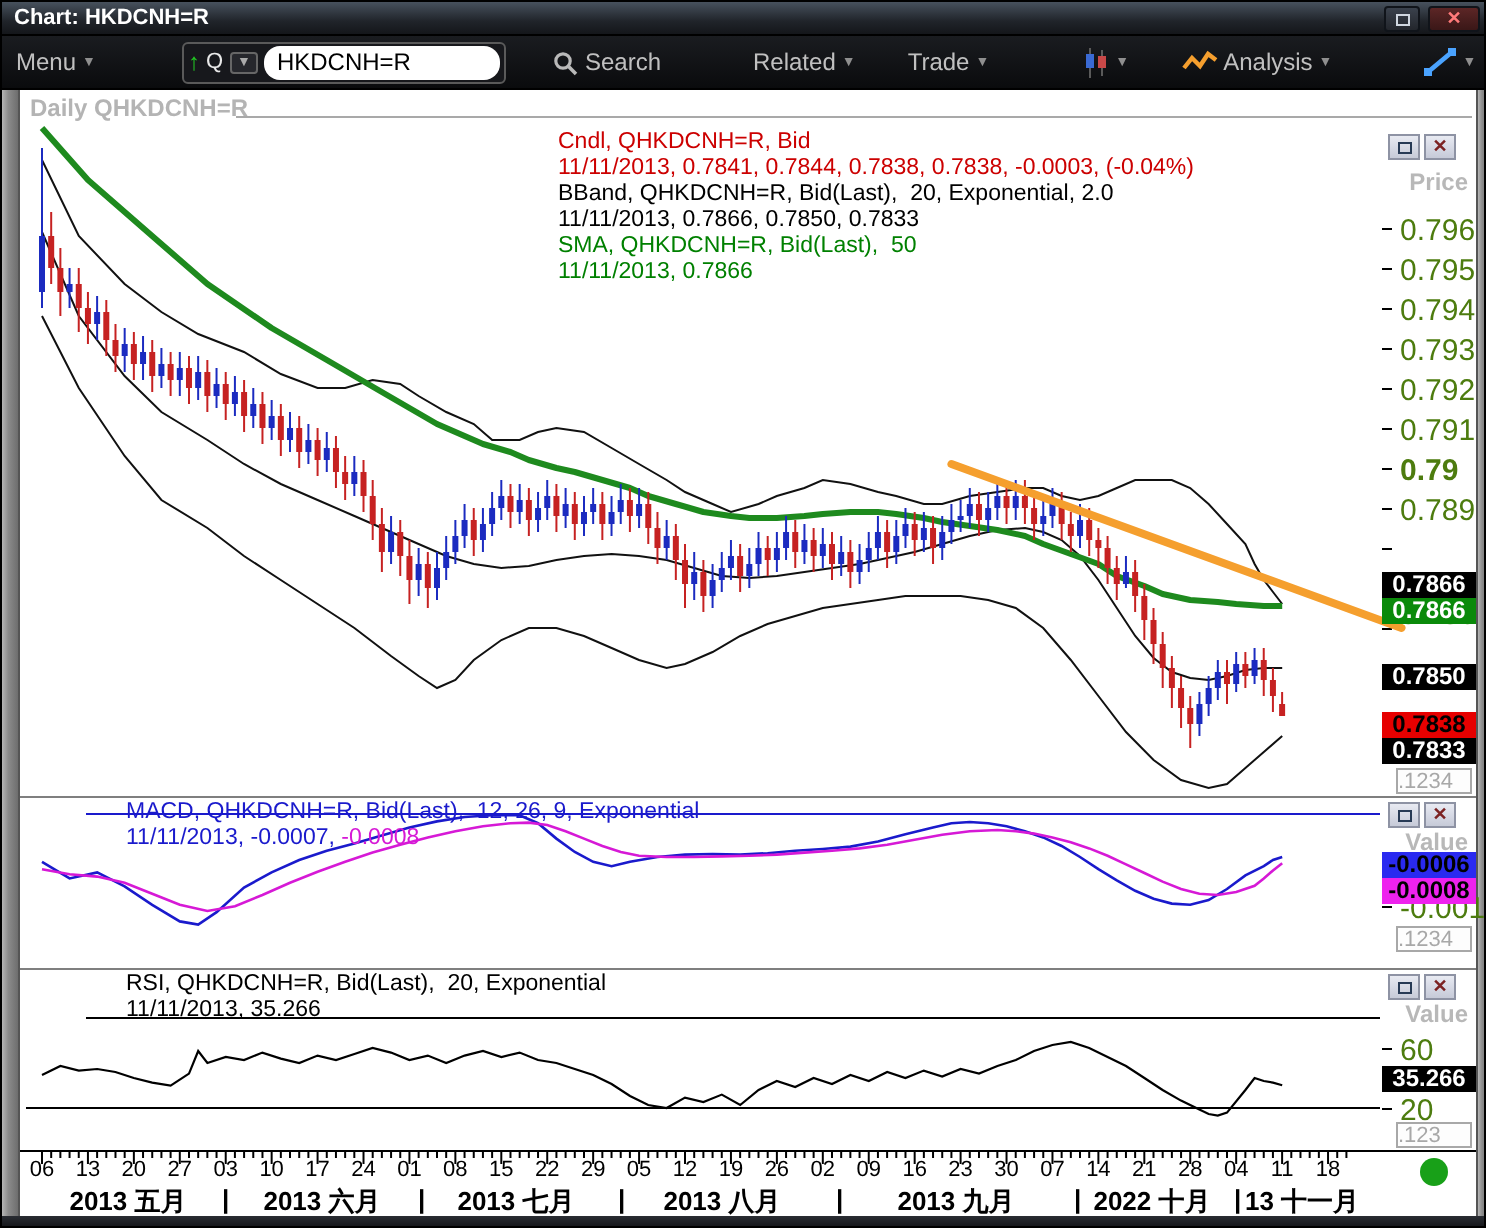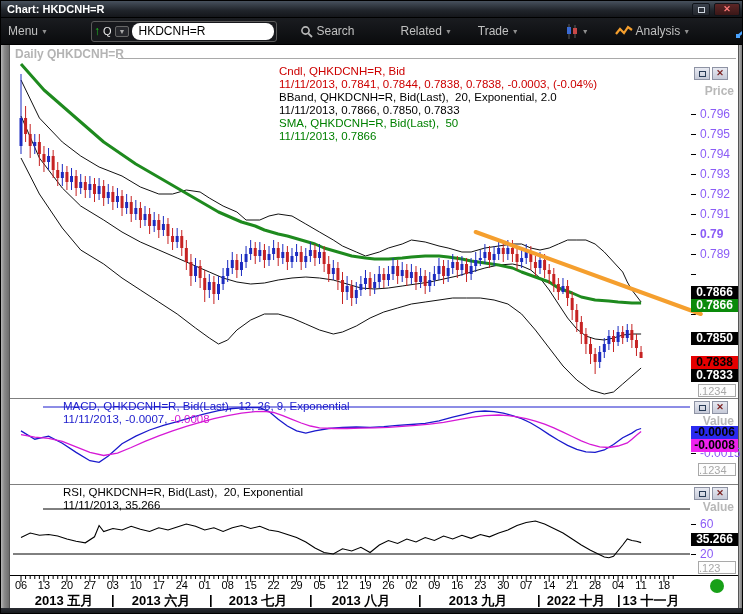--- a/index.html
+++ b/index.html
@@ -12,35 +12,35 @@
   .winbtn.close{right:4px;width:26px;background:linear-gradient(#5c2626,#3a1717);color:#ff7a7a;font-weight:bold;}
   .restore-glyph{display:inline-block;width:7px;height:6px;border:1px solid #cfd6df;margin-top:3px;}
   .toolbar{position:absolute;left:0;top:17px;width:743px;height:27px;background:linear-gradient(#1a1c20,#0a0b0d);border-bottom:1px solid #000;display:flex;align-items:center;padding:0 4px;gap:20px;color:#c0c0c0;font-size:12px;white-space:nowrap;}
   .tb-item{display:flex;align-items:center;gap:3px;padding:2px 3px;cursor:default;}
   .caret{font-size:7px;color:#8f8f8f;}
   .tb-sep{width:1px;height:16px;background:#3c3c3c;}
   .sym-group{display:flex;align-items:center;border:1px solid #5a5a5a;border-radius:3px;background:#17181c;padding:1px 2px;gap:3px;}
   .up-arrow{color:#22c522;font-weight:bold;font-size:12px;}
   .q-flag{color:#e8e8e8;font-size:11px;}
   .dd-box{border:1px solid #666;background:#26272c;border-radius:2px;font-size:7px;color:#aaa;padding:1px 3px;}
-  .sym-input{width:142px;height:17px;border:none;border-radius:8px;background:#fff;color:#000;font-size:12px;padding:0 6px;outline:none;}
+  .sym-input{width:118px;height:17px;border:none;border-radius:8px;background:#fff;color:#000;font-size:12px;padding:0 6px;outline:none;}
   .icon-btn{width:22px;height:19px;border:1px solid #555;border-radius:2px;background:linear-gradient(#34363c,#1d1f24);display:flex;align-items:center;justify-content:center;}
   .client{position:absolute;left:0;top:44px;width:743px;height:563px;background:#fff;}
   .edge-strip{position:absolute;top:0;height:563px;background:linear-gradient(to right,#b5b5b5,#8b8b8b 40%,#6e6e6e);}
   .edge-strip.left{left:0;width:9px;border-right:1px solid #555;}
   .edge-strip.right{right:0;width:6px;border-left:1px solid #555;}
   .panel-border{position:absolute;left:9px;width:728px;height:0;border-top:1px solid #7f7f7f;}
   .hdr{position:absolute;left:14px;top:2px;font-size:12px;font-weight:bold;color:#b4b4b4;}
   .hdr-line{position:absolute;left:117px;top:13px;width:618px;height:1px;background:#a9a9a9;}
   .daterange{position:absolute;right:46px;top:2px;font-size:11px;color:#b4b4b4;}
   .axis-title{position:absolute;right:10px;font-size:12px;font-weight:bold;color:#b8b8b8;}
   .pane-btn{position:absolute;width:16px;height:13px;background:linear-gradient(#e8eaf2,#c6cad8);border:1px solid #8e93a4;text-align:center;line-height:11px;font-size:9px;color:#273a55;}
   .pane-btn .sq{display:inline-block;width:7px;height:6px;border:1px solid #273a55;margin-top:3px;}
   .pane-btn.x{color:#7c2222;font-weight:bold;}
-  .axis-label{position:absolute;font-size:12px;color:#8b5cf6;white-space:nowrap;}
+  .axis-label{position:absolute;font-size:15px;color:#4d7c0f;white-space:nowrap;}
   .axis-tick{position:absolute;width:5px;height:1px;background:#000;}
   .badge{position:absolute;left:690px;width:47px;height:13px;font-size:12px;font-weight:bold;text-align:center;line-height:13px;z-index:5;}
   .fmt-btn{position:absolute;left:697px;width:38px;height:13px;border:1px solid #a8a8a8;color:#a8a8a8;background:#fdfdfd;font-size:11px;text-align:left;line-height:12px;}
   .legend-line{position:absolute;font-size:11.5px;white-space:pre;z-index:4;}
   svg.chart{position:absolute;left:0;top:0;z-index:1;}
   .week-label{position:absolute;font-size:11px;color:#000;width:24px;text-align:center;}
   .month-label{position:absolute;font-size:13px;font-weight:bold;color:#000000;white-space:nowrap;}
   .month-sep{position:absolute;font-size:13px;font-weight:bold;color:#000;}
   .status-dot{position:absolute;width:14px;height:14px;border-radius:50%;background:#18a018;z-index:5;}
   .bottombar{position:absolute;left:0;top:607px;width:743px;height:7px;background:linear-gradient(#2a2d33,#101114);}

